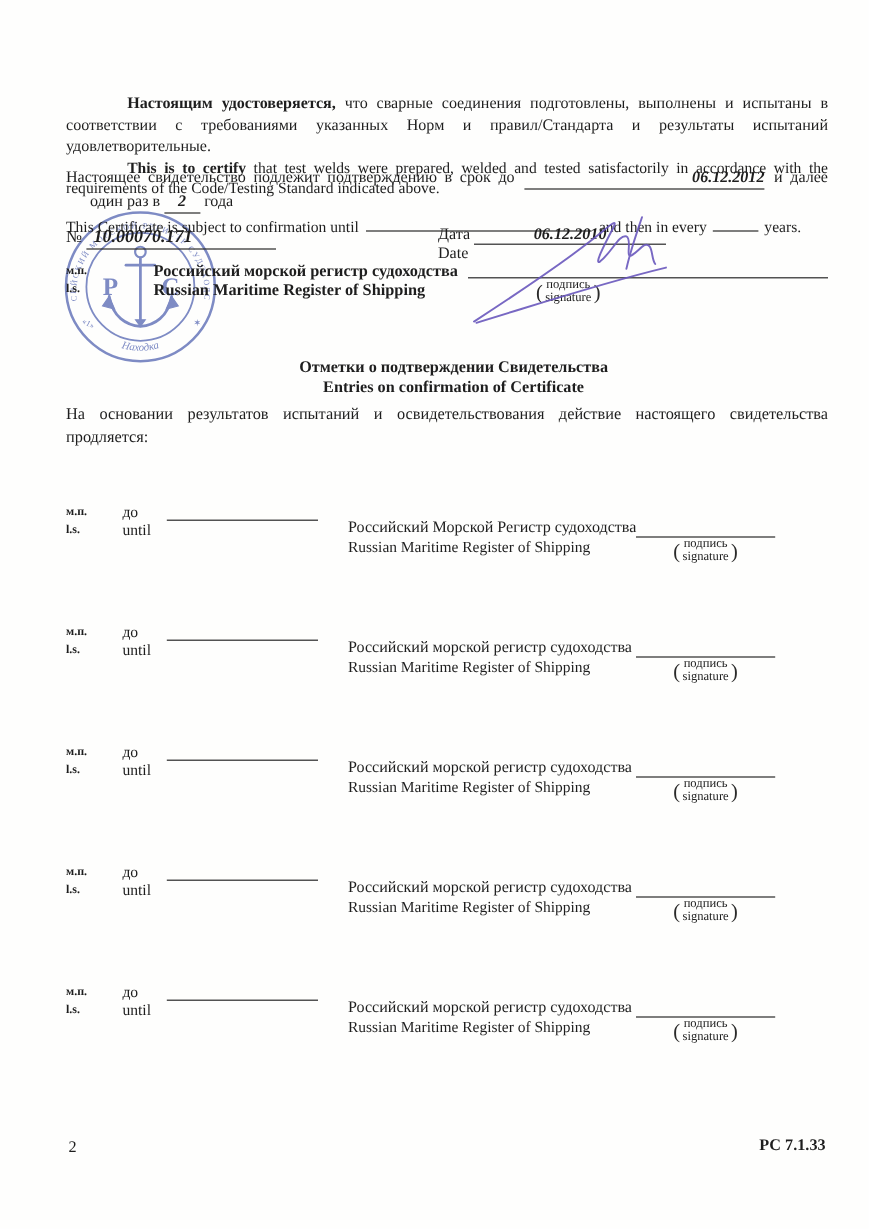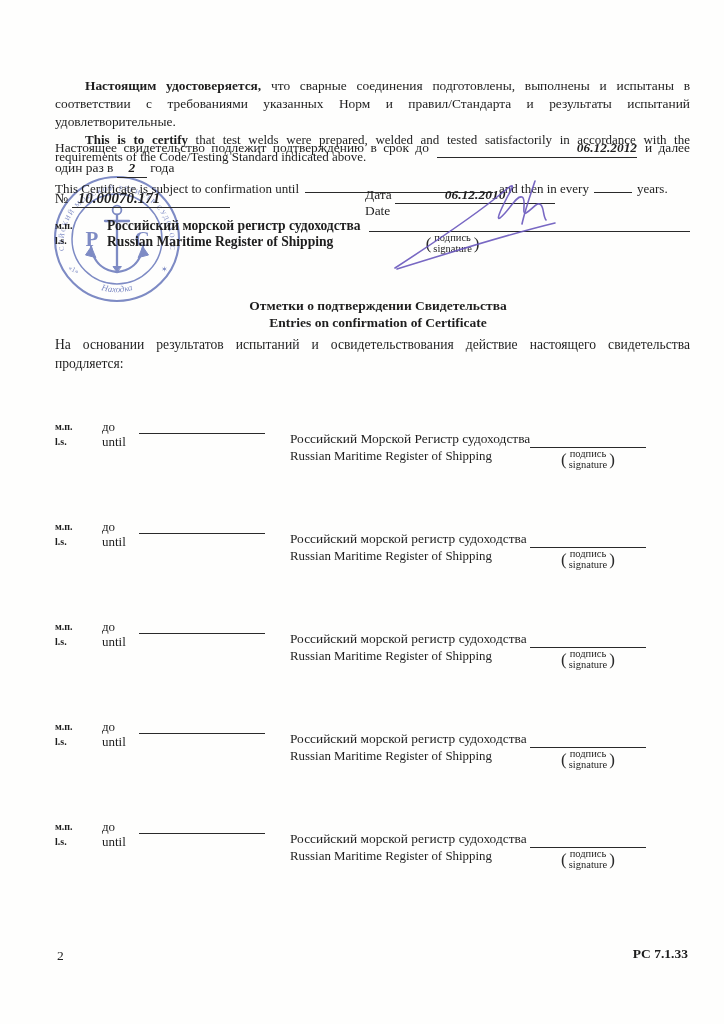--- a/index.html
+++ b/index.html
@@ -2,33 +2,33 @@
 <html><head>
 <meta charset="utf-8">
 <style>
   html,body{margin:0;padding:0;background:#ffffff;}
   .page{
     position:relative;width:724px;height:1024px;background:#fefefd;
     font-family:"Liberation Serif","DejaVu Serif",serif;color:#1e1e1e;
     overflow:hidden;
   }
   
-  .b{font-weight:bold;}
+  .b{font-weight:bold;margin-left:21px;}
   .val{font-weight:bold;font-style:italic;}
   .fill{display:inline-block;border-bottom:1.4px solid #2a2a2a;vertical-align:baseline;}
   .sec{position:absolute;left:55px;right:34px;z-index:2;}
   
   #certify{top:77px;font-size:13.4px;line-height:1.34;text-align:justify;}
   #certify p{margin:0;text-indent:30px;}
   #certify .en{font-size:13px;}
   
   #confirm{top:139px;font-size:13.4px;line-height:1.35;}
   .cu-line1{display:flex;align-items:baseline;word-spacing:3px;}
   .cu-line1 .dfill{flex:1;margin:0 8px;border-bottom:1.4px solid #2a2a2a;text-align:right;word-spacing:normal;}
-  .cu-line2{margin-top:1px;}
+  .cu-line2{margin-top:1px;margin-left:20px;}
   .cu-line2 .yfill{width:30px;text-align:center;}
   .cu-line3{display:flex;align-items:baseline;font-size:13px;margin-top:2px;}
   .cu-line3 .enfill1{width:188px;margin:0 6px;}
   .cu-line3 .enfill2{width:38px;margin:0 5px;}
   
   #issue{top:188px;height:90px;}
   #issue-number{position:absolute;left:0;top:2px;font-size:14px;}
   #issue-number .numline{width:152px;text-align:left;padding-left:6px;font-size:15px;}
   #issue-date{position:absolute;left:310px;top:0;font-size:13.4px;line-height:1.1;font-family:Liberation Serif, serif;}
   #issue-date .dateline{width:160px;text-align:center;font-size:13.5px;}

